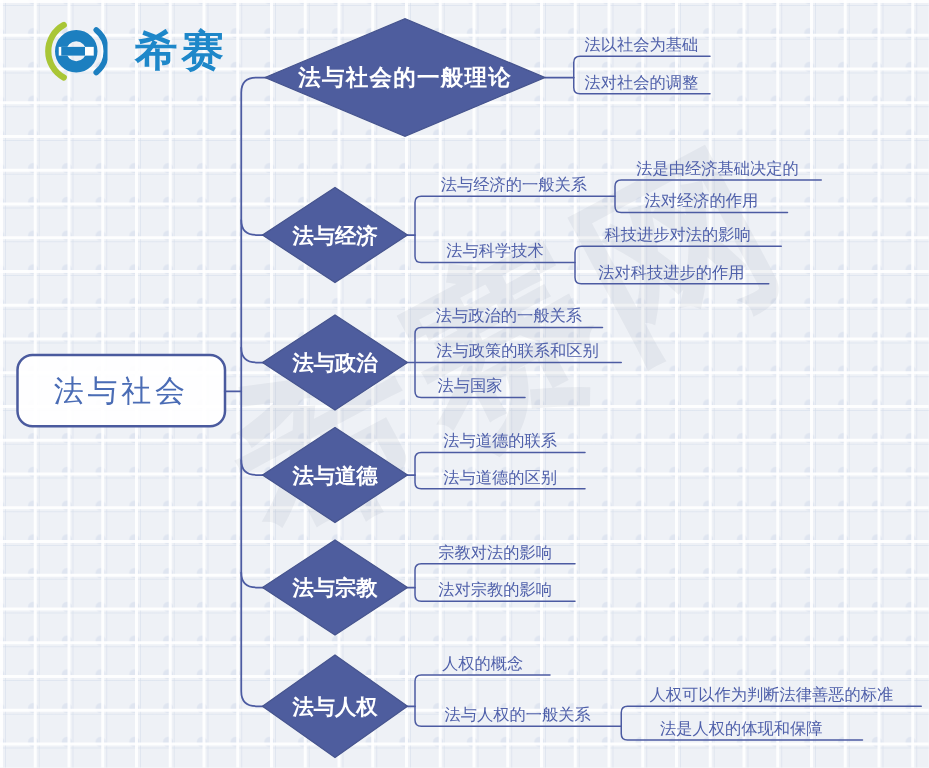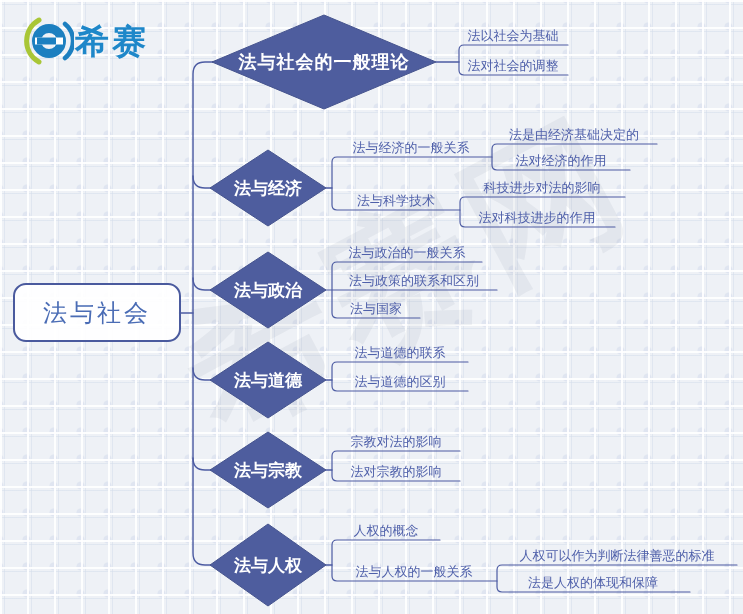--- a/index.html
+++ b/index.html
@@ -37,21 +37,21 @@
   }
   svg.diagram{position:absolute;left:0;top:0;}
   .edge{fill:none;stroke:var(--line);stroke-width:1.4;stroke-linecap:round;}
   .bracket{fill:none;stroke:var(--line);stroke-width:1.2;stroke-linecap:round;}
   .diamond{fill:var(--diamond);stroke:var(--diamond-stroke);stroke-width:1;}
   .diamond-label{fill:#ffffff;font-weight:bold;font-size:17px;text-anchor:middle;}
   .diamond-label.big{font-size:18px;letter-spacing:1px;}
   .topic{fill:var(--topic-text);font-size:13px;text-anchor:middle;}
   .root-box{fill:#ffffff;fill-opacity:0.92;stroke:var(--root-border);stroke-width:2;}
   .root-label{fill:var(--root-text);font-size:24px;text-anchor:middle;letter-spacing:3px;}
-  .logo{position:absolute;left:18px;top:16px;display:flex;align-items:center;gap:1px;justify-content:space-between;}
+  .logo{position:absolute;left:30px;top:16px;display:flex;align-items:center;gap:22px;justify-content:space-between;}
   .brand{font-size:34px;font-weight:bold;color:var(--brand-blue);letter-spacing:3px;line-height:1;}
 </style>
 </head>
 <body>
 
 <div class="canvas">
 
   <div class="watermark">希赛网</div>
 
   <svg class="diagram" width="743" height="614" viewBox="0 0 743 614">

